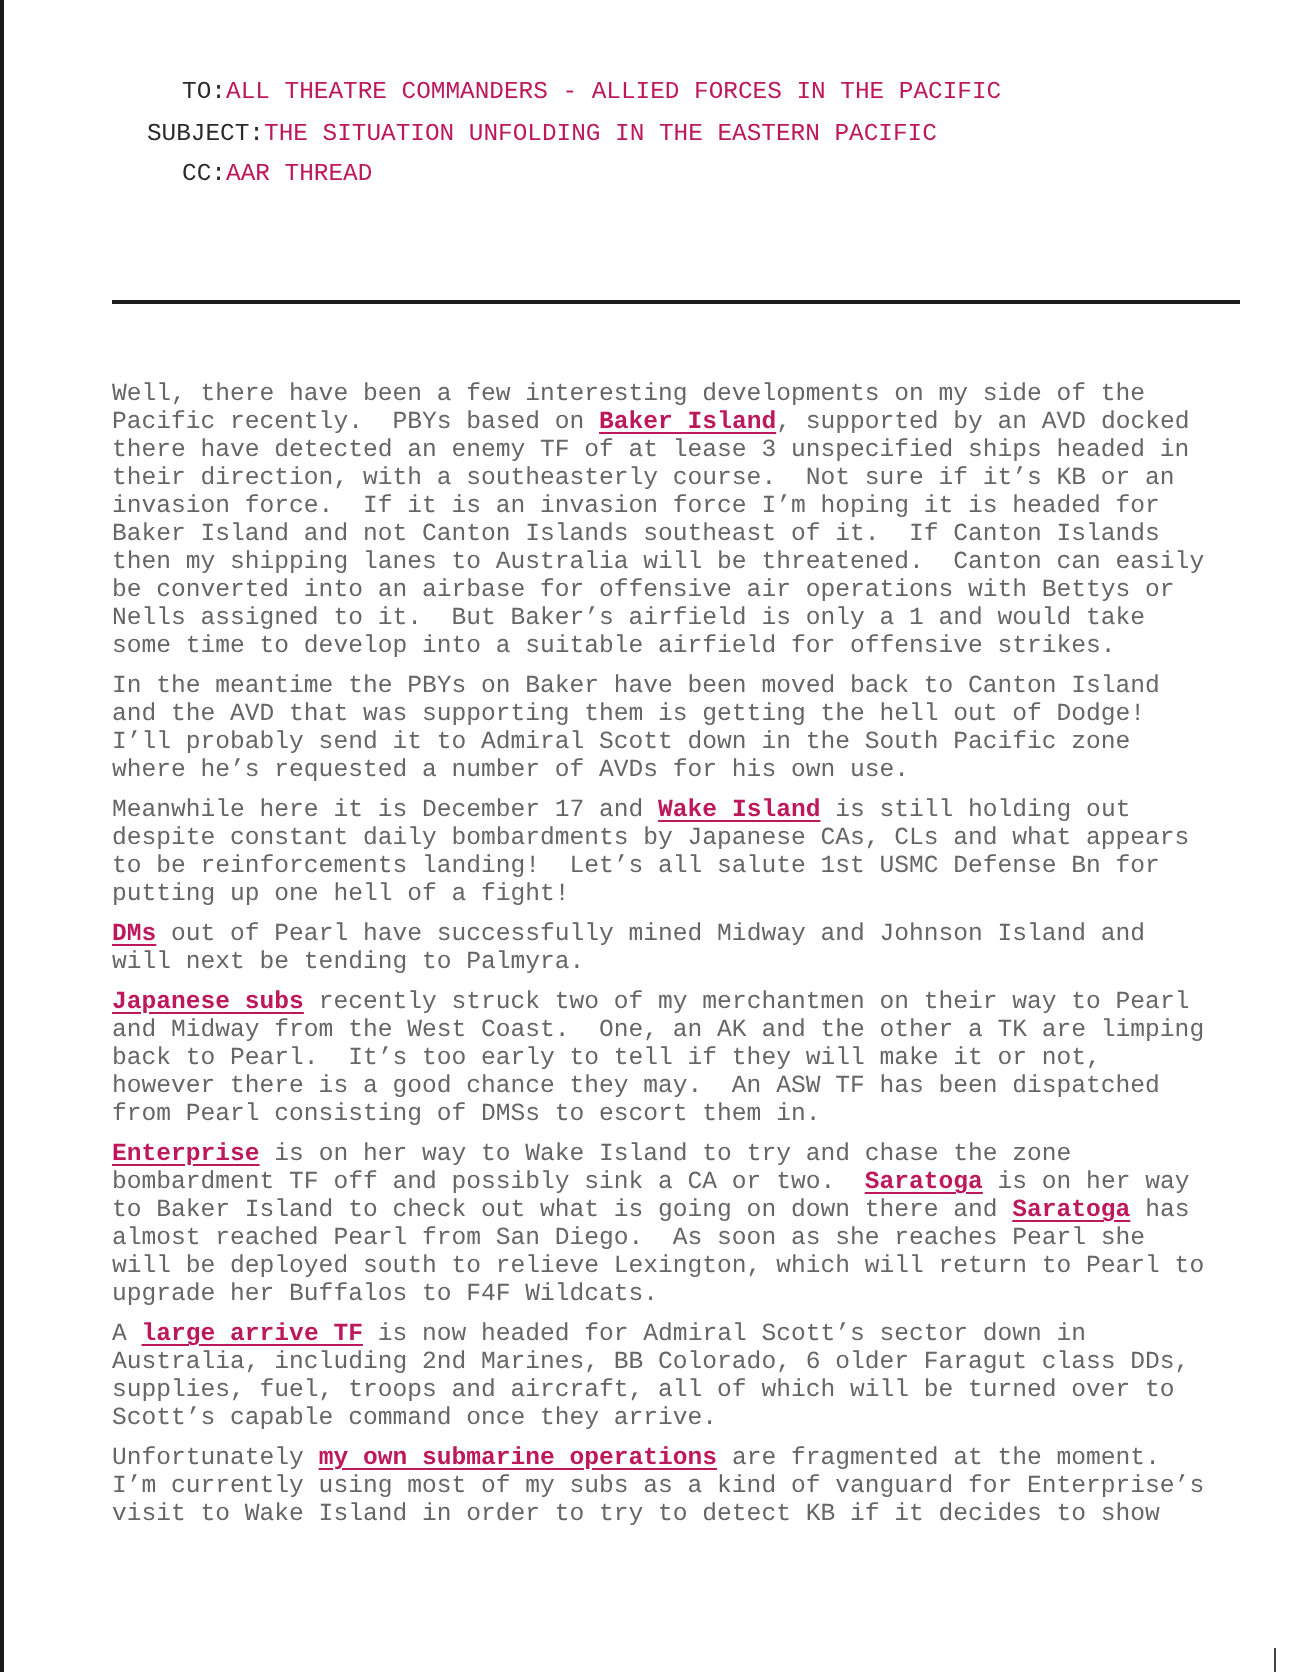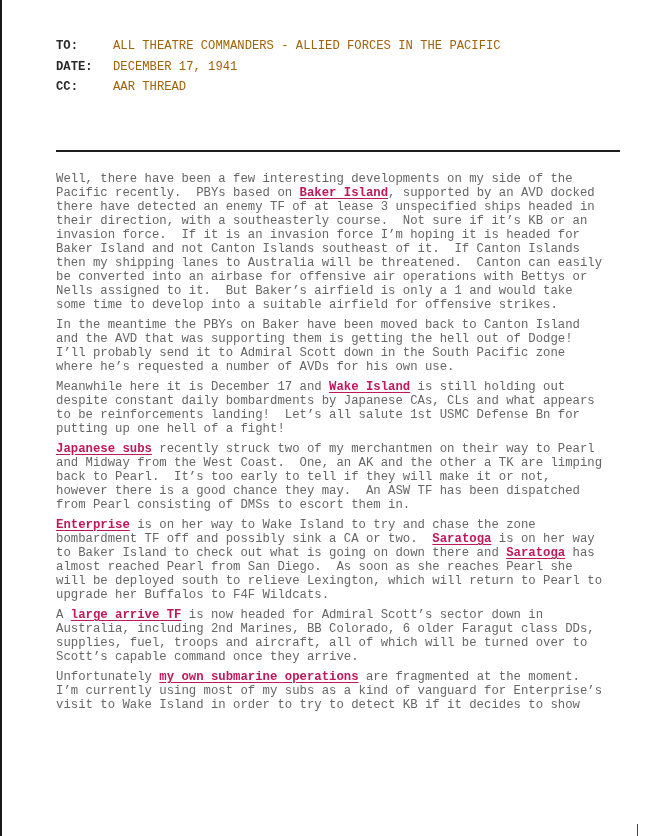--- a/index.html
+++ b/index.html
@@ -24,38 +24,39 @@
       width: 580px;
     }
     .hrow {
       height: 20.5px;
       line-height: 20.5px;
       font-size: 12.2px;
       white-space: nowrap;
     }
     .hlabel {
       display: inline-block;
-      font-weight: bold;
+      font-weight: normal;
       color: #2a2a2a;
       width: 57px;
+      text-align: right;
     }
     .hlabel.wide { width: 76px; }
-    .hvalue { color: #a16207; }
+    .hvalue { color: #be185d; }
     .rule {
       position: absolute;
       left: 56px;
       top: 150px;
       width: 564px;
       height: 2px;
       background: #1e1e1e;
     }
     .body-text {
       position: absolute;
       left: 56px;
-      top: 172px;
+      top: 190px;
       width: 586px;
       font-size: 12.3px;
       line-height: 14px;
       color: #666666;
     }
     .para {
       margin: 0 0 6px 0;
       white-space: pre;
     }
     .em {
@@ -76,21 +77,21 @@
 </head>
 <body>
 
 <div class="left-border"></div>
 
 <div class="header">
   <div class="hrow">
     <span class="hlabel">TO:</span><span class="hvalue">ALL THEATRE COMMANDERS - ALLIED FORCES IN THE PACIFIC</span>
   </div>
   <div class="hrow">
-    <span class="hlabel">DATE:</span><span class="hvalue">DECEMBER 17, 1941</span>
+    <span class="hlabel wide">SUBJECT:</span><span class="hvalue">THE SITUATION UNFOLDING IN THE EASTERN PACIFIC</span>
   </div>
   <div class="hrow">
     <span class="hlabel">CC:</span><span class="hvalue">AAR THREAD</span>
   </div>
 </div>
 
 <div class="rule"></div>
 
 <div class="body-text">
   <p class="para"><span>Well, there have been a few interesting developments on my side of the
@@ -107,20 +108,22 @@
   <p class="para"><span>In the meantime the PBYs on Baker have been moved back to Canton Island
 and the AVD that was supporting them is getting the hell out of Dodge!
 I’ll probably send it to Admiral Scott down in the South Pacific zone
 where he’s requested a number of AVDs for his own use.</span></p>
 
   <p class="para"><span>Meanwhile here it is December 17 and </span><span class="em">Wake Island</span><span> is still holding out
 despite constant daily bombardments by Japanese CAs, CLs and what appears
 to be reinforcements landing!  Let’s all salute 1st USMC Defense Bn for
 putting up one hell of a fight!</span></p>
 
+  <p class="para"><span class="em">DMs</span><span> out of Pearl have successfully mined Midway and Johnson Island and
+will next be tending to Palmyra.</span></p>
 
   <p class="para"><span class="em">Japanese subs</span><span> recently struck two of my merchantmen on their way to Pearl
 and Midway from the West Coast.  One, an AK and the other a TK are limping
 back to Pearl.  It’s too early to tell if they will make it or not,
 however there is a good chance they may.  An ASW TF has been dispatched
 from Pearl consisting of DMSs to escort them in.</span></p>
 
   <p class="para"><span class="em">Enterprise</span><span> is on her way to Wake Island to try and chase the zone
 bombardment TF off and possibly sink a CA or two.  </span><span class="em">Saratoga</span><span> is on her way
 to Baker Island to check out what is going on down there and </span><span class="em">Saratoga</span><span> has

